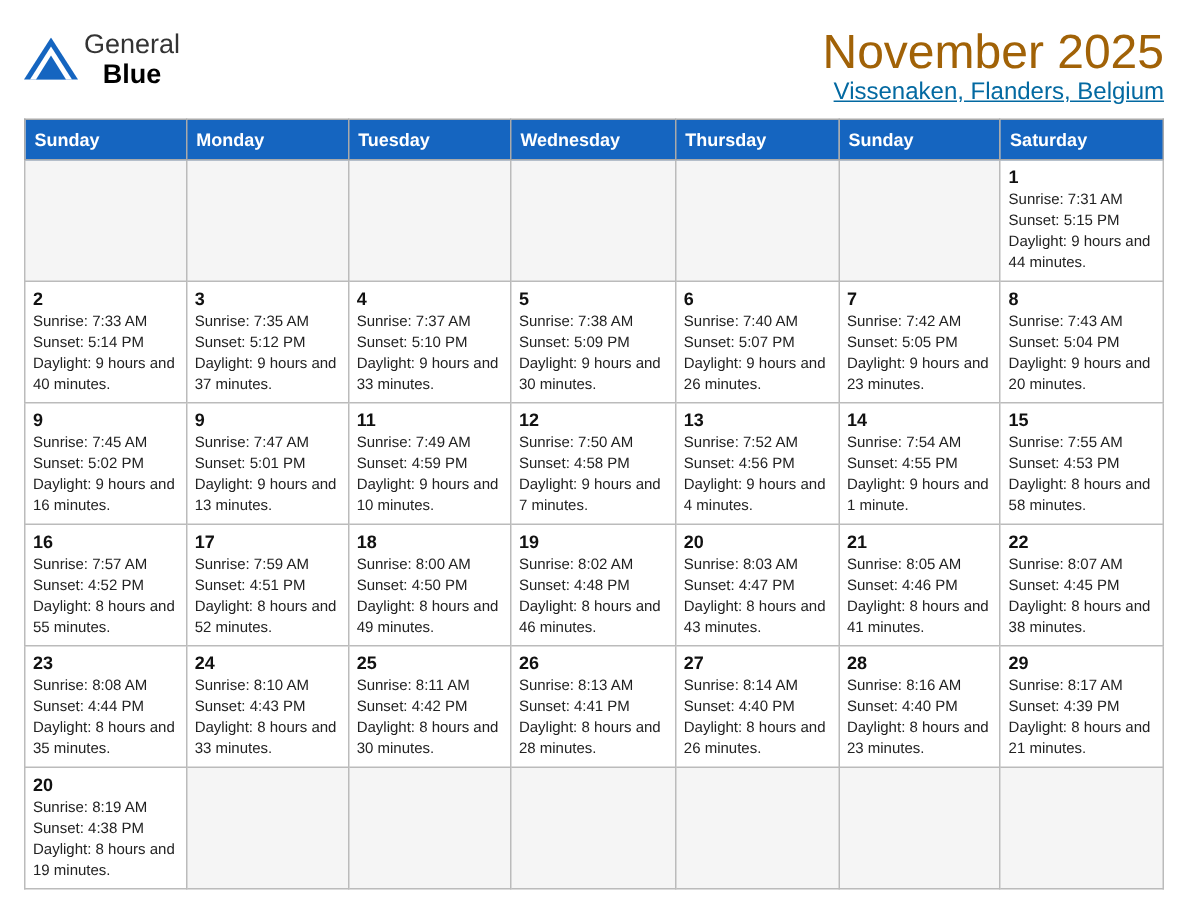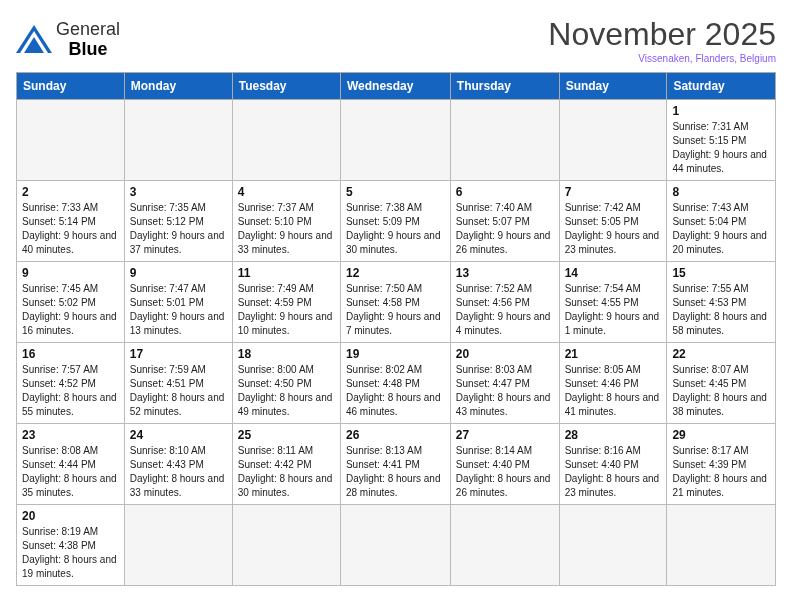--- a/index.html
+++ b/index.html
@@ -32,25 +32,26 @@
     .logo-icon {
       width: 36px;
       height: 30px;
     }
     .title-block {
       text-align: right;
     }
     .month-title {
       font-size: 32px;
       font-weight: normal;
-      color: #404040;
+      color: #a16207;
     }
     .location {
-      font-size: 10px;
-      color: #8b5cf6;
+      font-size: 16px;
+      color: #0369a1;
+      text-decoration: underline;
     }
     table {
       width: 100%;
       border-collapse: collapse;
       font-size: 11px;
       padding-left: 19px;
     }
     thead tr th {
       background-color: #1565c0;
       color: #fff;

